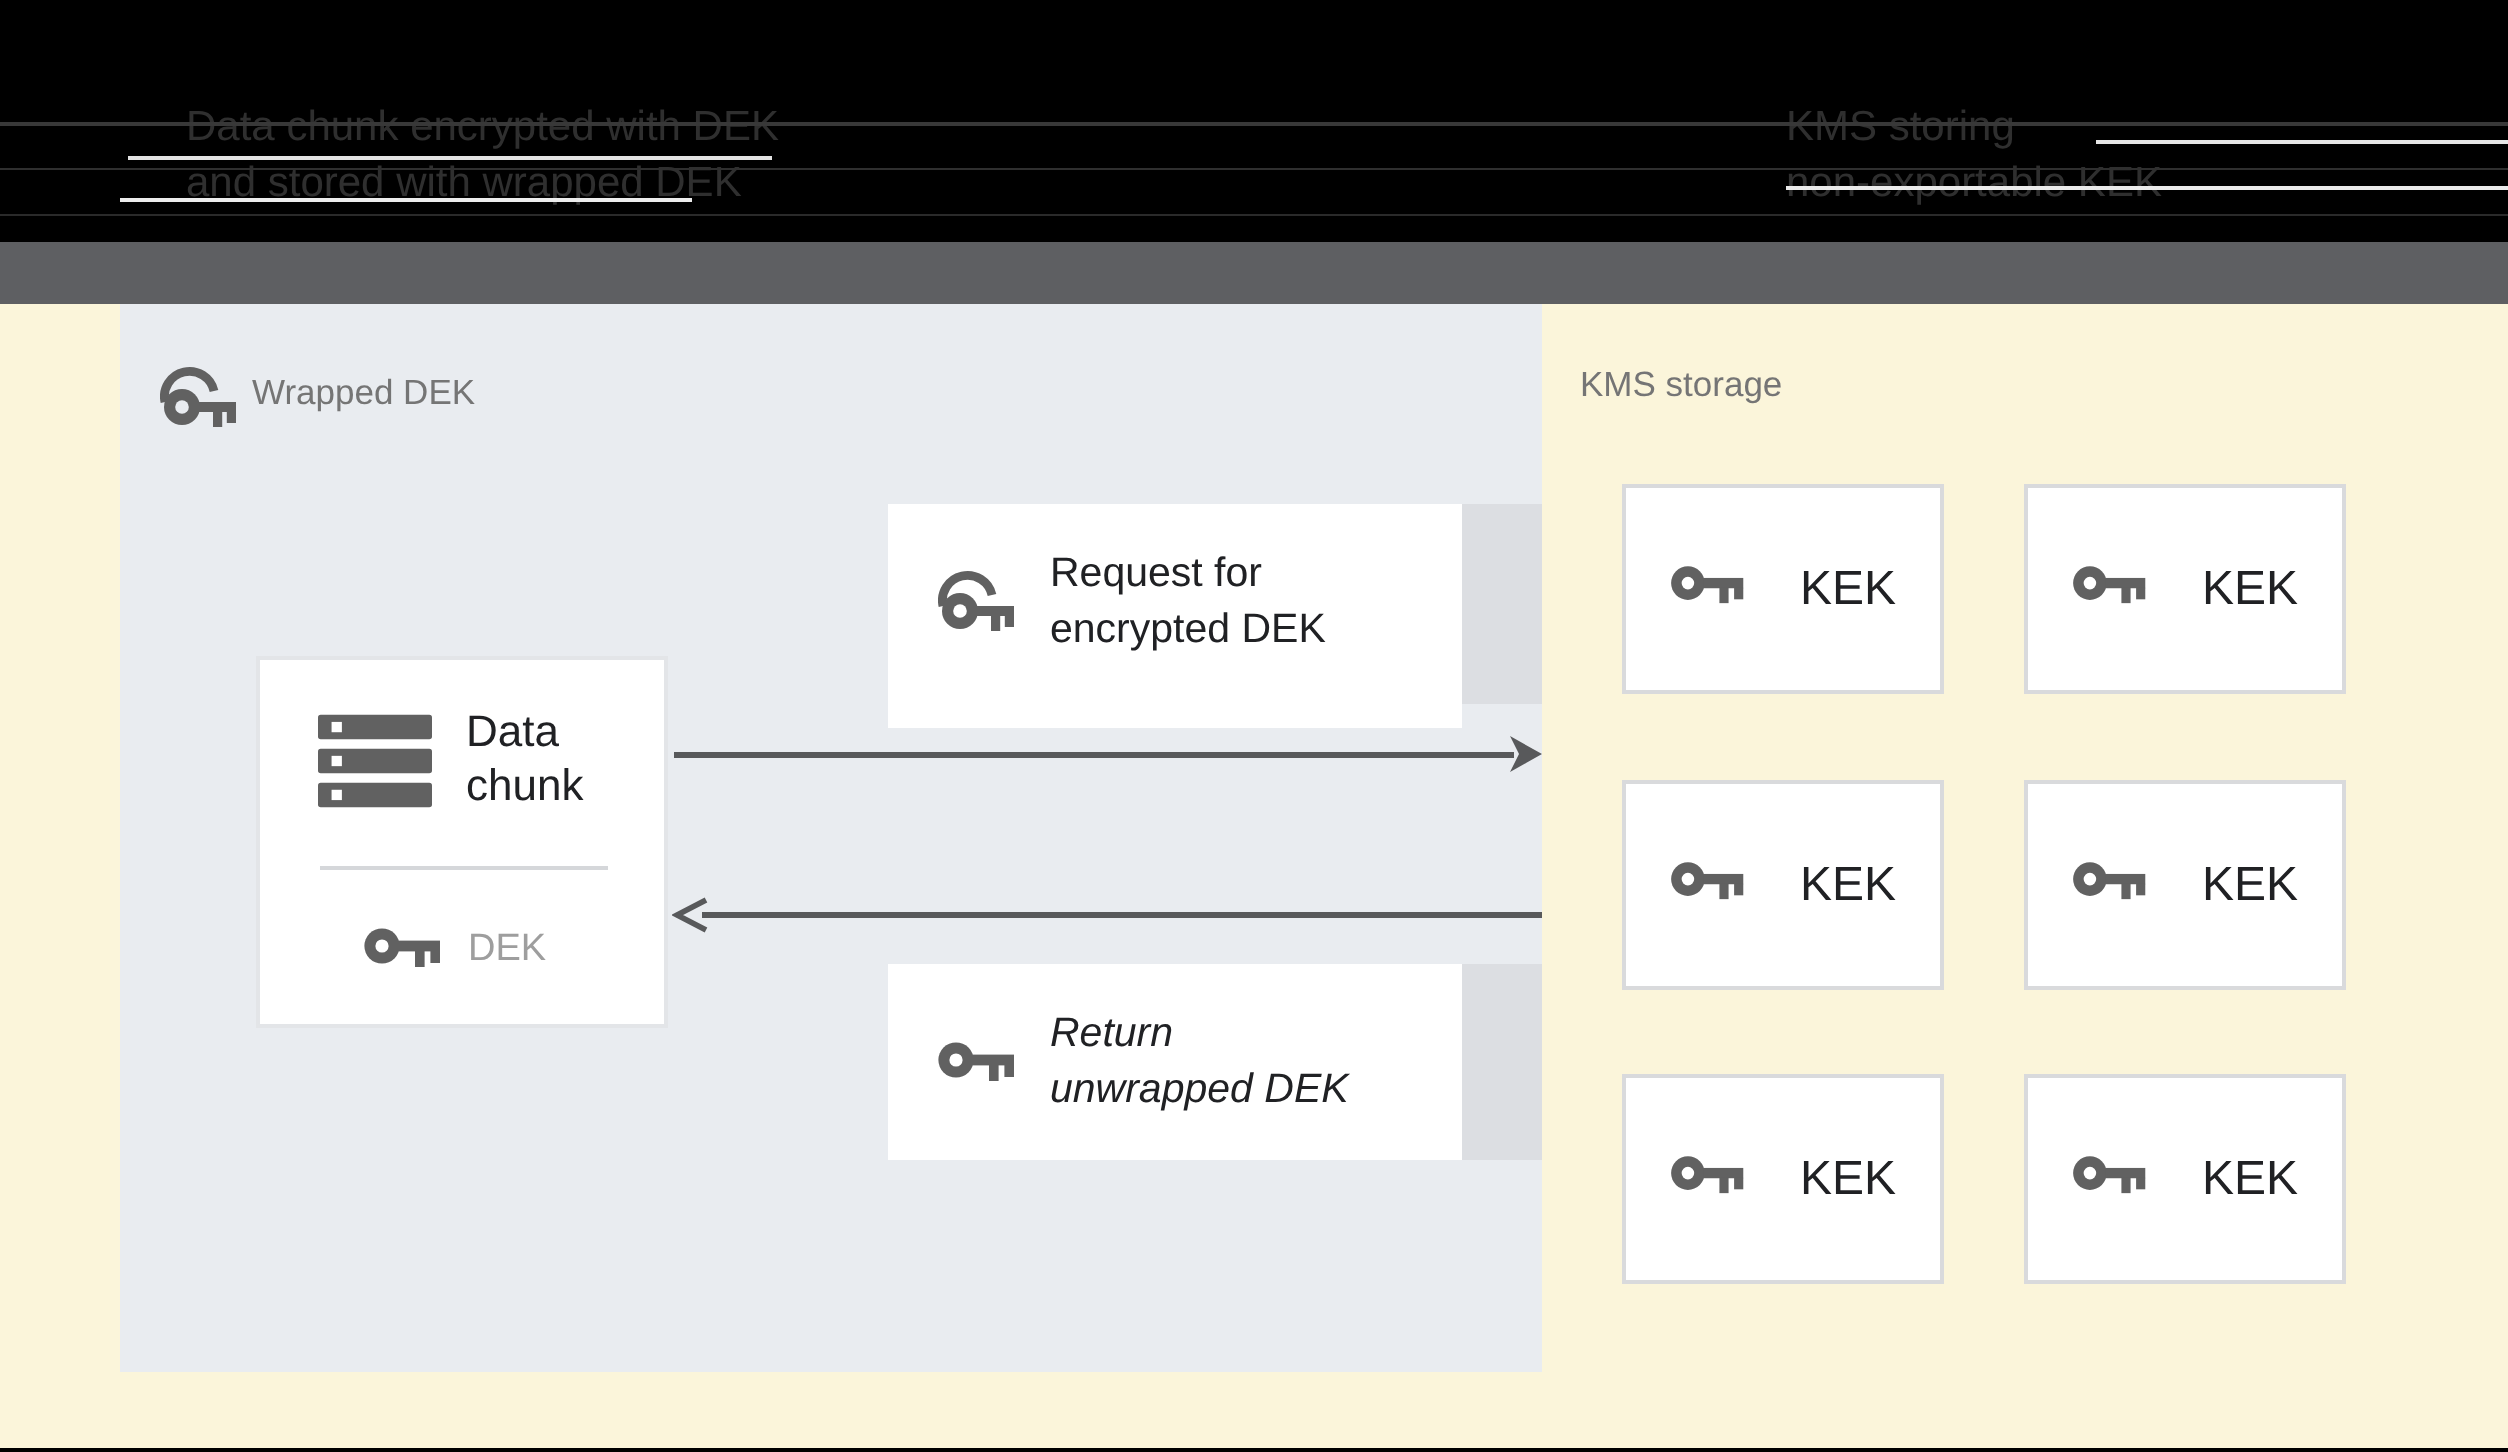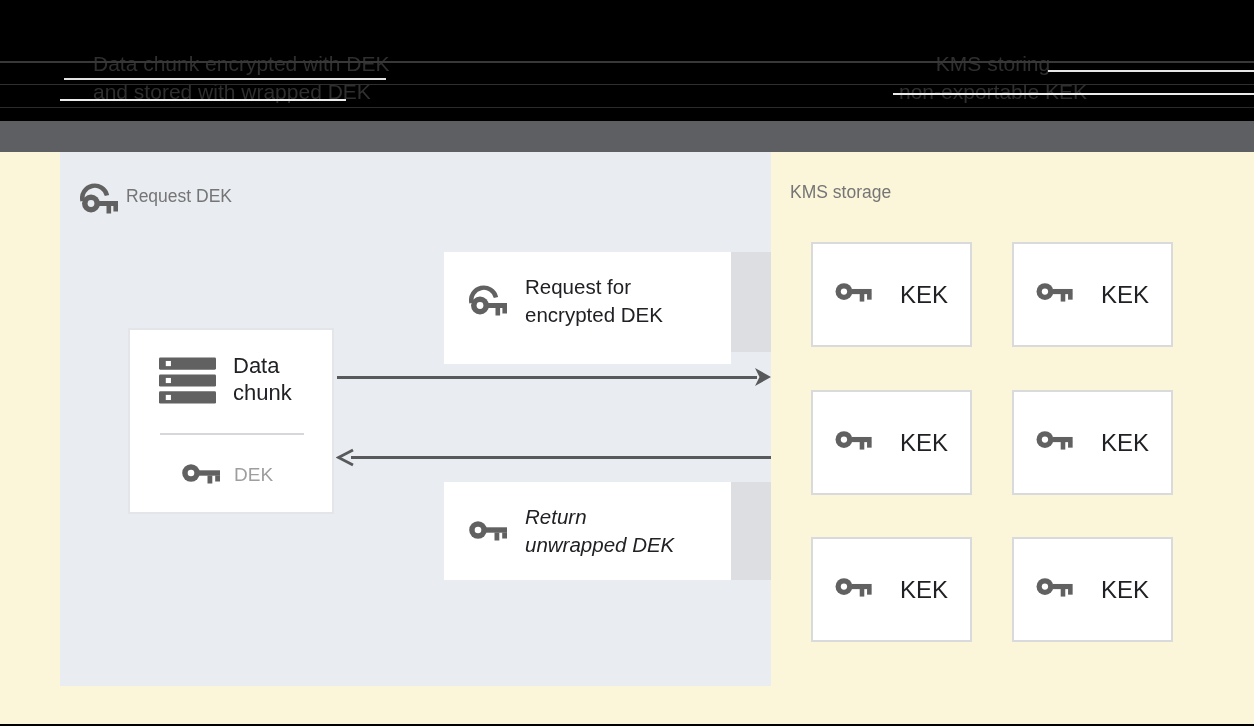--- a/index.html
+++ b/index.html
@@ -3,21 +3,21 @@
 <meta charset="utf-8">
 <style>
   html,body{margin:0;padding:0;}
   body{font-family:"Liberation Sans", sans-serif;}
   #stage{position:relative;width:1254px;height:726px;background:var(--page-bg,#fbf5da);overflow:hidden;}
 
   
   .header{position:absolute;left:0;top:0;width:1254px;height:121px;background:var(--header-bg,#000);}
   .caption{position:absolute;color:var(--caption-text,#2f2f2f);font-size:21px;line-height:28px;}
   .caption-left{left:63px;top:50px;width:360px;text-align:left;margin-left:30px;}
-  .caption-right{left:893px;top:50px;width:200px;text-align:center;}
+  .caption-right{left:893px;top:50px;width:200px;}
   .glitch{position:absolute;}
 
   
   .band{position:absolute;left:0;top:121px;width:1254px;height:31px;background:var(--band,#5e5f62);}
   .bottom-strip{position:absolute;left:0;top:724px;width:1254px;height:2px;background:var(--header-bg,#000);}
 
   
   .panel{position:absolute;left:60px;top:152px;width:711px;height:534px;background:var(--panel-bg,#e9ecf0);}
   .panel-label,.kms-label{position:absolute;font-size:17.5px;color:var(--text-gray,#757575);}
   .panel-label{left:126px;top:186px;}
@@ -85,21 +85,21 @@
   <span class="wrapped-key-label-icon ico">
     <svg width="38" height="33" viewBox="0 0 38 33">
       <path d="M 2.5 20 A 12.5 12.5 0 0 1 27 14.5" fill="none" stroke="#616161" stroke-width="4.4"></path>
       <circle cx="11" cy="22.5" r="9" fill="#616161"></circle>
       <circle cx="11" cy="22.5" r="3.4" fill="#e9ecf0"></circle>
       <rect x="19" y="20" width="19" height="5" fill="#616161"></rect>
       <rect x="26.5" y="24.5" width="4.6" height="8" fill="#616161"></rect>
       <rect x="33.4" y="24.5" width="4.6" height="6" fill="#616161"></rect>
     </svg>
   </span>
-  <div class="panel-label">Request DEK</div>
+  <div class="panel-label">Wrapped DEK</div>
 
   <div class="chunk-box">
     <span class="chunk-icon ico">
       <svg width="57" height="47" viewBox="0 0 42 34">
         <rect x="0" y="0" width="42" height="9" rx="1" fill="#616161"></rect>
         <rect x="0" y="12.5" width="42" height="9" rx="1" fill="#616161"></rect>
         <rect x="0" y="25" width="42" height="9" rx="1" fill="#616161"></rect>
         <rect x="5" y="2.6" width="3.8" height="3.8" fill="#fff"></rect>
         <rect x="5" y="15.1" width="3.8" height="3.8" fill="#fff"></rect>
         <rect x="5" y="27.6" width="3.8" height="3.8" fill="#fff"></rect>

